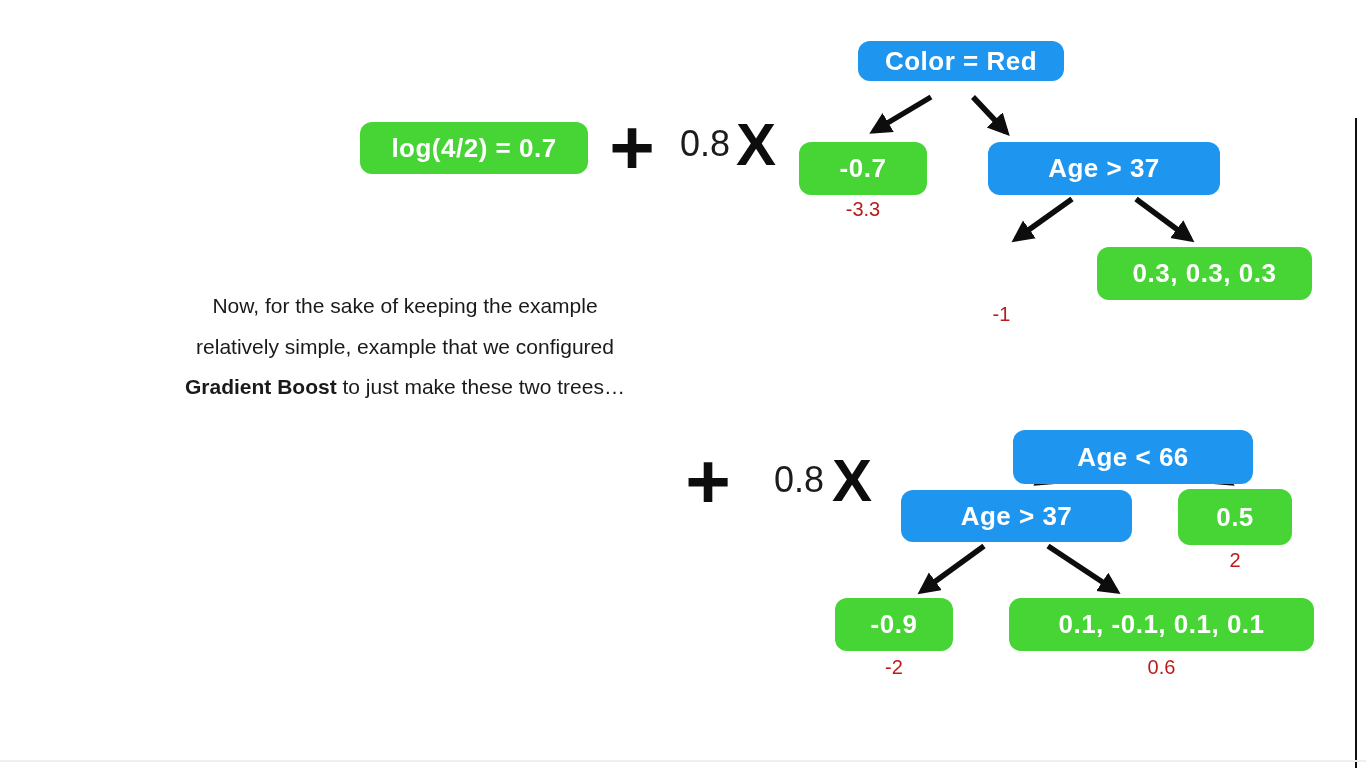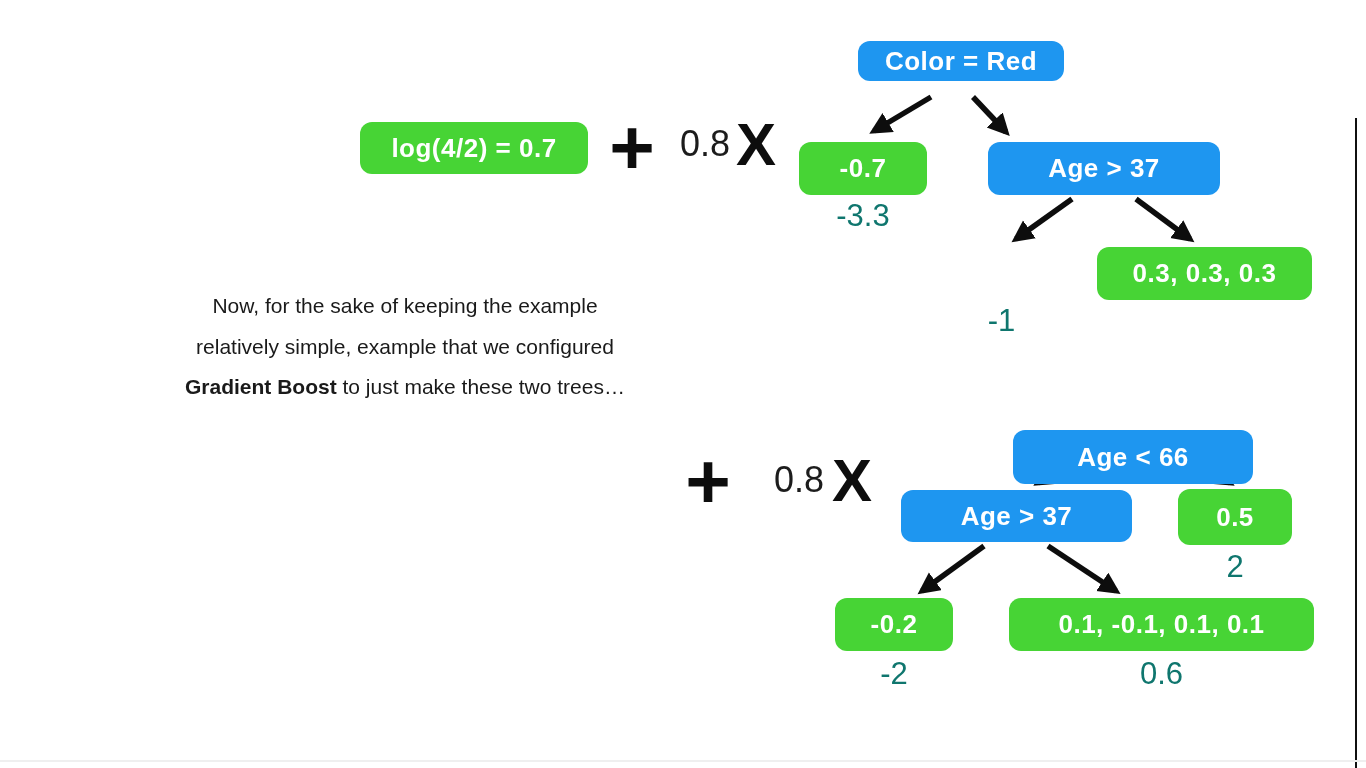--- a/index.html
+++ b/index.html
@@ -32,22 +32,22 @@
     font-weight: bold;
     font-size: 26px;
     letter-spacing: 0.5px;
     white-space: nowrap;
   }
   .node.blue  { background: #1e96f0; }
   .node.green { background: #47d435; }
   .leaf-output {
     position: absolute;
     text-align: center;
-    color: #0f766e;
-    font-size: 31px;
+    color: #b91c1c;
+    font-size: 20px;
     white-space: nowrap;
   }
   .op-plus {
     position: absolute;
     color: #0d0d0d;
     font-weight: 900;
     font-size: 78px;
     line-height: 70px;
     text-align: center;
   }
@@ -136,21 +136,21 @@
   </div>
 
   <div class="op-plus" style="left:674px; top:446px; width:68px;">+</div>
   <div class="op-rate" style="left:774px; top:462px;">0.8</div>
   <div class="op-times" style="left:832px; top:452px;">X</div>
 
   <div class="node blue" style="left:1013px; top:386px; width:240px; height:54px;margin-top:44px;">Age &lt; 66</div>
   <div class="node blue" style="left:901px; top:490px; width:231px; height:52px;">Age &gt; 37</div>
   <div class="node green" style="left:1178px; top:489px; width:114px; height:56px;">0.5</div>
   <div class="leaf-output" style="left:1178px; top:549px; width:114px;">2</div>
-  <div class="node green" style="left:835px; top:598px; width:118px; height:53px;">-0.2</div>
+  <div class="node green" style="left:835px; top:598px; width:118px; height:53px;">-0.9</div>
   <div class="leaf-output" style="left:835px; top:656px; width:118px;">-2</div>
   <div class="node green" style="left:1009px; top:598px; width:305px; height:53px;">0.1, -0.1, 0.1, 0.1</div>
   <div class="leaf-output" style="left:1009px; top:656px; width:305px;">0.6</div>
 
   <div class="right-edge-line"></div>
   <div class="bottom-faint-line"></div>
 
 </div>
 
 </body></html>

